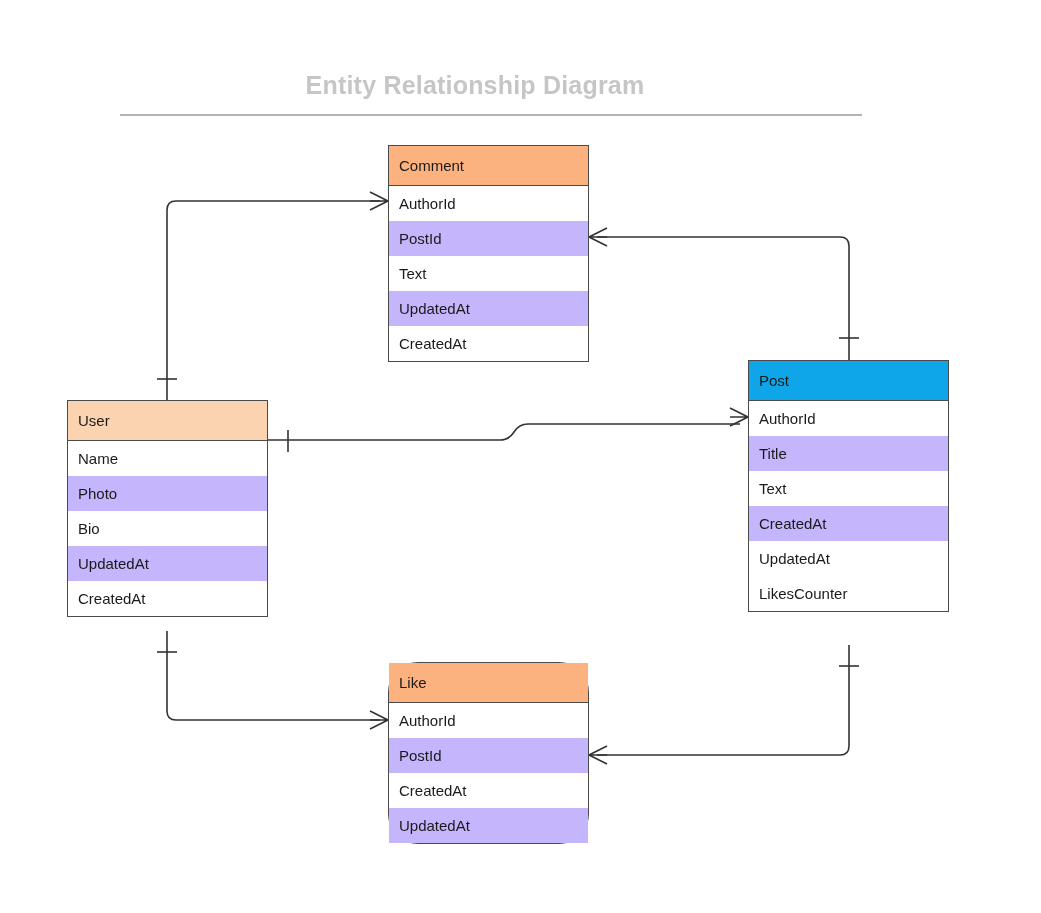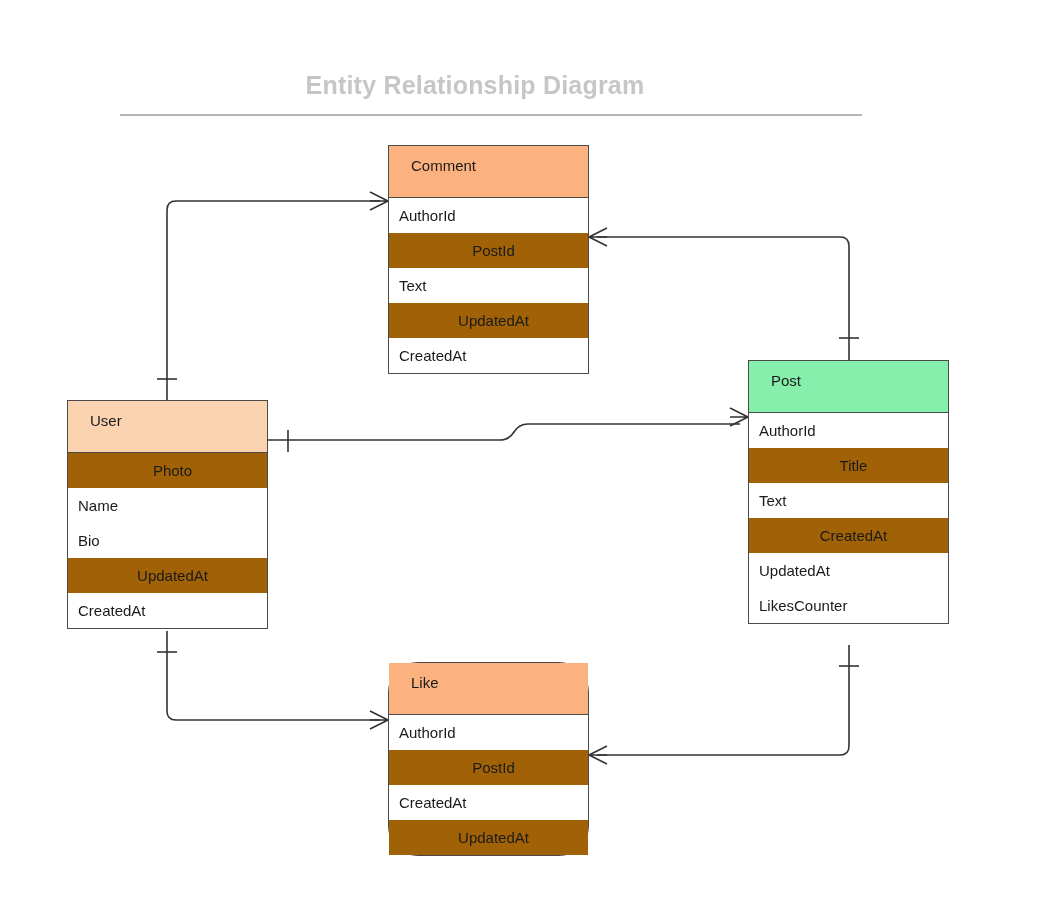--- a/index.html
+++ b/index.html
@@ -52,43 +52,42 @@
     stroke-width: 1.6;
   }
   .entity {
     position: absolute;
     border: 1px solid #4a4a4a;
     box-sizing: border-box;
     background: #ffffff;
     z-index: 5;
   }
   .entity-header {
-    height: 52px;
+    height: 40px;
     line-height: 40px;
-    padding-left: 22px;
+    padding-left: 10px;
     font-size: 15px;
     color: #1a1a1a;
     box-sizing: border-box;
     border-bottom: 1px solid #4a4a4a;
     white-space: nowrap;
     overflow: hidden;
   }
   .entity-row {
     height: 35px;
     line-height: 35px;
     padding-left: 10px;
     font-size: 15px;
     color: #1a1a1a;
     box-sizing: border-box;
     white-space: nowrap;
     overflow: hidden;
   }
   .entity-row.alt {
-    background: #a16207;
-    text-align: center;
+    background: #c4b5fd;
   }
   .entity-row.plain {
     background: #ffffff;
   }
 </style>
 </head>
 <body>
 
 <div id="canvas">
 
@@ -133,33 +132,33 @@
   <div class="entity" style="left:388px; top:145px; width:201px;">
     <div class="entity-header" style="background:#fcb27e;">Comment</div>
     <div class="entity-row plain">AuthorId</div>
     <div class="entity-row alt">PostId</div>
     <div class="entity-row plain">Text</div>
     <div class="entity-row alt">UpdatedAt</div>
     <div class="entity-row plain">CreatedAt</div>
   </div>
 
   <div class="entity" style="left:748px; top:360px; width:201px;">
-    <div class="entity-header" style="background:#86efac;">Post</div>
+    <div class="entity-header" style="background:#0ea5e9;">Post</div>
     <div class="entity-row plain">AuthorId</div>
     <div class="entity-row alt">Title</div>
     <div class="entity-row plain">Text</div>
     <div class="entity-row alt">CreatedAt</div>
     <div class="entity-row plain">UpdatedAt</div>
     <div class="entity-row plain">LikesCounter</div>
   </div>
 
   <div class="entity" style="left:67px; top:400px; width:201px;">
     <div class="entity-header" style="background:#fcd3b0;">User</div>
+    <div class="entity-row plain">Name</div>
     <div class="entity-row alt">Photo</div>
-    <div class="entity-row plain">Name</div>
     <div class="entity-row plain">Bio</div>
     <div class="entity-row alt">UpdatedAt</div>
     <div class="entity-row plain">CreatedAt</div>
   </div>
 
   <div class="entity" style="left:388px; top:662px; width:201px;border-radius:30px;">
     <div class="entity-header" style="background:#fcb27e;">Like</div>
     <div class="entity-row plain">AuthorId</div>
     <div class="entity-row alt">PostId</div>
     <div class="entity-row plain">CreatedAt</div>

